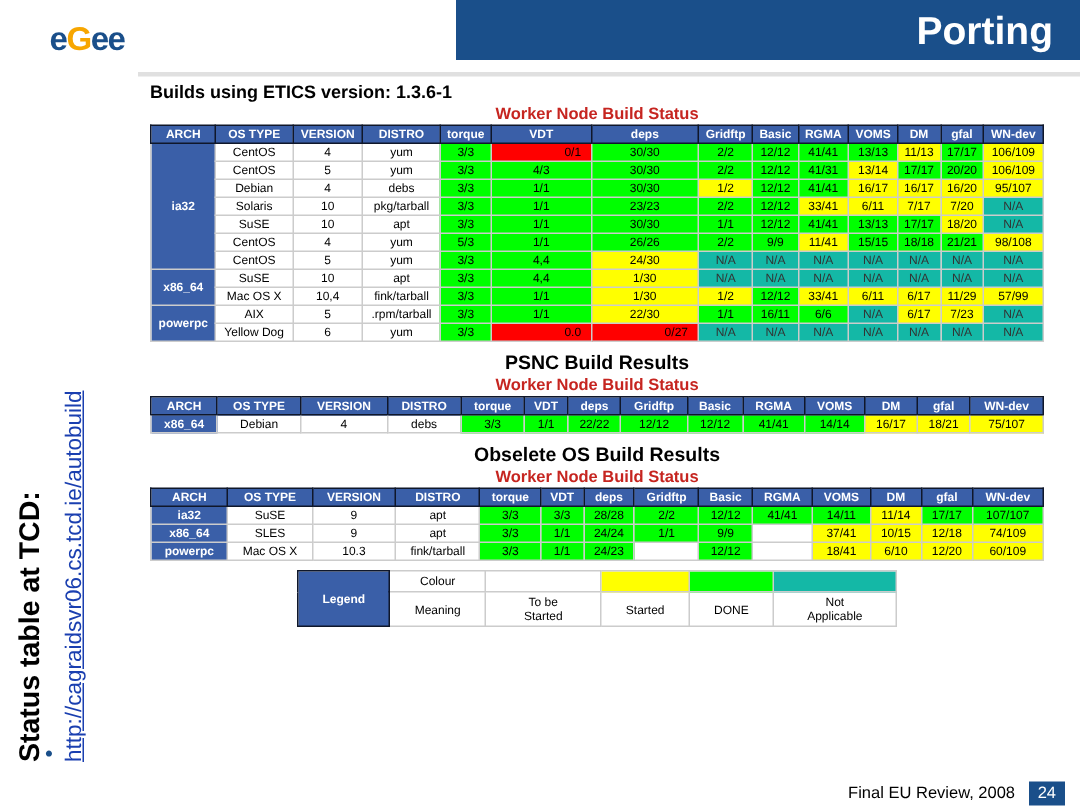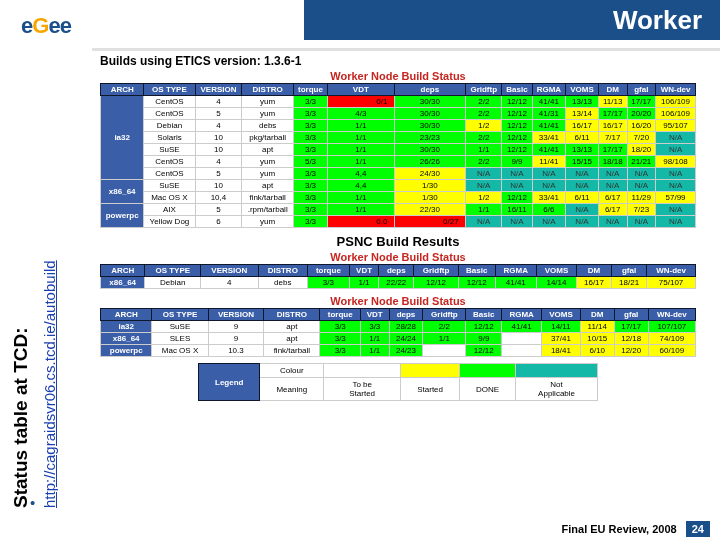--- a/index.html
+++ b/index.html
@@ -1,18 +1,18 @@
 <!DOCTYPE html>
 <html><head>
 <meta charset="utf-8">
 <style>
   * { margin: 0; padding: 0; box-sizing: border-box; }
   body { width: 720px; height: 540px; font-family: Arial, sans-serif; background: #fff; position: relative; overflow: hidden; }
   .header { height: 52px; position: relative; }
-  .logo-box { position: absolute; left: 0; top: 0; width: 92px; height: 52px; display: flex; align-items: center; justify-content: center; }
+  .logo-box { position: absolute; left: 12px; top: 0; width: 92px; height: 52px; display: flex; align-items: center; justify-content: center; }
   .logo { font-size: 22px; font-weight: bold; letter-spacing: -1px; }
   .logo .e1 { color: #1a4f8a; }
   .logo .g { color: #f7a600; }
   .logo .e2 { color: #1a4f8a; }
   .logo .e3 { color: #1a4f8a; }
   .title-bar { position: absolute; right: 0; top: 0; width: 416px; height: 40px; background: #1a4f8a; color: #fff; font-size: 26px; font-weight: bold; display: flex; align-items: center; justify-content: flex-end; padding-right: 18px; }
   .title-underline { position: absolute; left: 92px; right: 0; top: 48px; height: 3px; background: #e0e0e0; }
   .sidebar { position: absolute; left: 32px; top: 58px; width: 48px; height: 450px; }
   .vtext-main { position: absolute; left: 0; bottom: 0; transform-origin: left bottom; transform: rotate(-90deg); white-space: nowrap; font-size: 19px; font-weight: bold; color: #000; }
   .vtext-sub { position: absolute; left: 26px; bottom: 0; transform-origin: left bottom; transform: rotate(-90deg); white-space: nowrap; font-size: 15px; color: #1a3fb0; text-decoration: underline; }
@@ -26,32 +26,32 @@
   .arch { background: #3a5fa8; color: #fff; font-weight: bold; }
   td.green { background: #00ff00; }
   td.red { background: #ff0000; color: #000; padding-left: 44px; }
   td.yellow { background: #ffff00; }
   td.na { background: #14b8a6; color: #333; }
   td.blank { background: #fff; }
   .legend-table { width: 400px; margin: 4px auto 0 auto; }
   .legend-table td, .legend-table th { font-size: 8px; padding: 2px 16px; }
   .footer { position: absolute; left: 0; bottom: 0; width: 100%; height: 22px; padding: 0 10px; display: flex; align-items: center; justify-content: space-between; background: #fff; }
   .footer-left { font-size: 11px; color: #000; margin-top: 36px; }
-  .footer-right { font-size: 11px; font-weight: bold; color: #000; margin-left: 36px; }
+  .footer-right { font-size: 11px; font-weight: normal; color: #000; margin-left: 36px; }
   .pagenum { display: inline-block; background: #1a4f8a; color: #fff; padding: 2px 6px; font-size: 11px; margin-left: 6px; }
 </style>
 </head>
 <body>
 
 <div class="header">
   <div class="logo-box">
       <span class="logo"><span class="e1">e</span><span class="g">G</span><span class="e2">e</span><span class="e3">e</span></span>
     </div>
   <div class="title-underline"></div>
-  <div class="title-bar">Worker</div>
+  <div class="title-bar">Porting</div>
 </div>
 
 <div class="sidebar">
   <div class="vtext-main">Status table at TCD:</div>
   <div class="vtext-sub">http://cagraidsvr06.cs.tcd.ie/autobuild</div>
 </div>
 <div class="bullet">•</div>
 
 <div class="content">
   <div class="section-title">Builds using ETICS version: 1.3.6-1</div>
@@ -281,20 +281,21 @@
           <td class="green">12/12</td>
           <td class="green">41/41</td>
           <td class="green">14/14</td>
           <td class="yellow">16/17</td>
           <td class="yellow">18/21</td>
           <td class="yellow">75/107</td>
         </tr>
       </tbody>
     </table>
 
+  <div class="section-title" style="text-align:center;font-size:13px;margin-top:2px">Obselete OS Build Results</div>
   <div class="table-title">Worker Node Build Status</div>
   <table>
       <thead>
         <tr id="hdr3">
           <th>ARCH</th>
           <th>OS TYPE</th>
           <th>VERSION</th>
           <th>DISTRO</th>
           <th>torque</th>
           <th>VDT</th>

